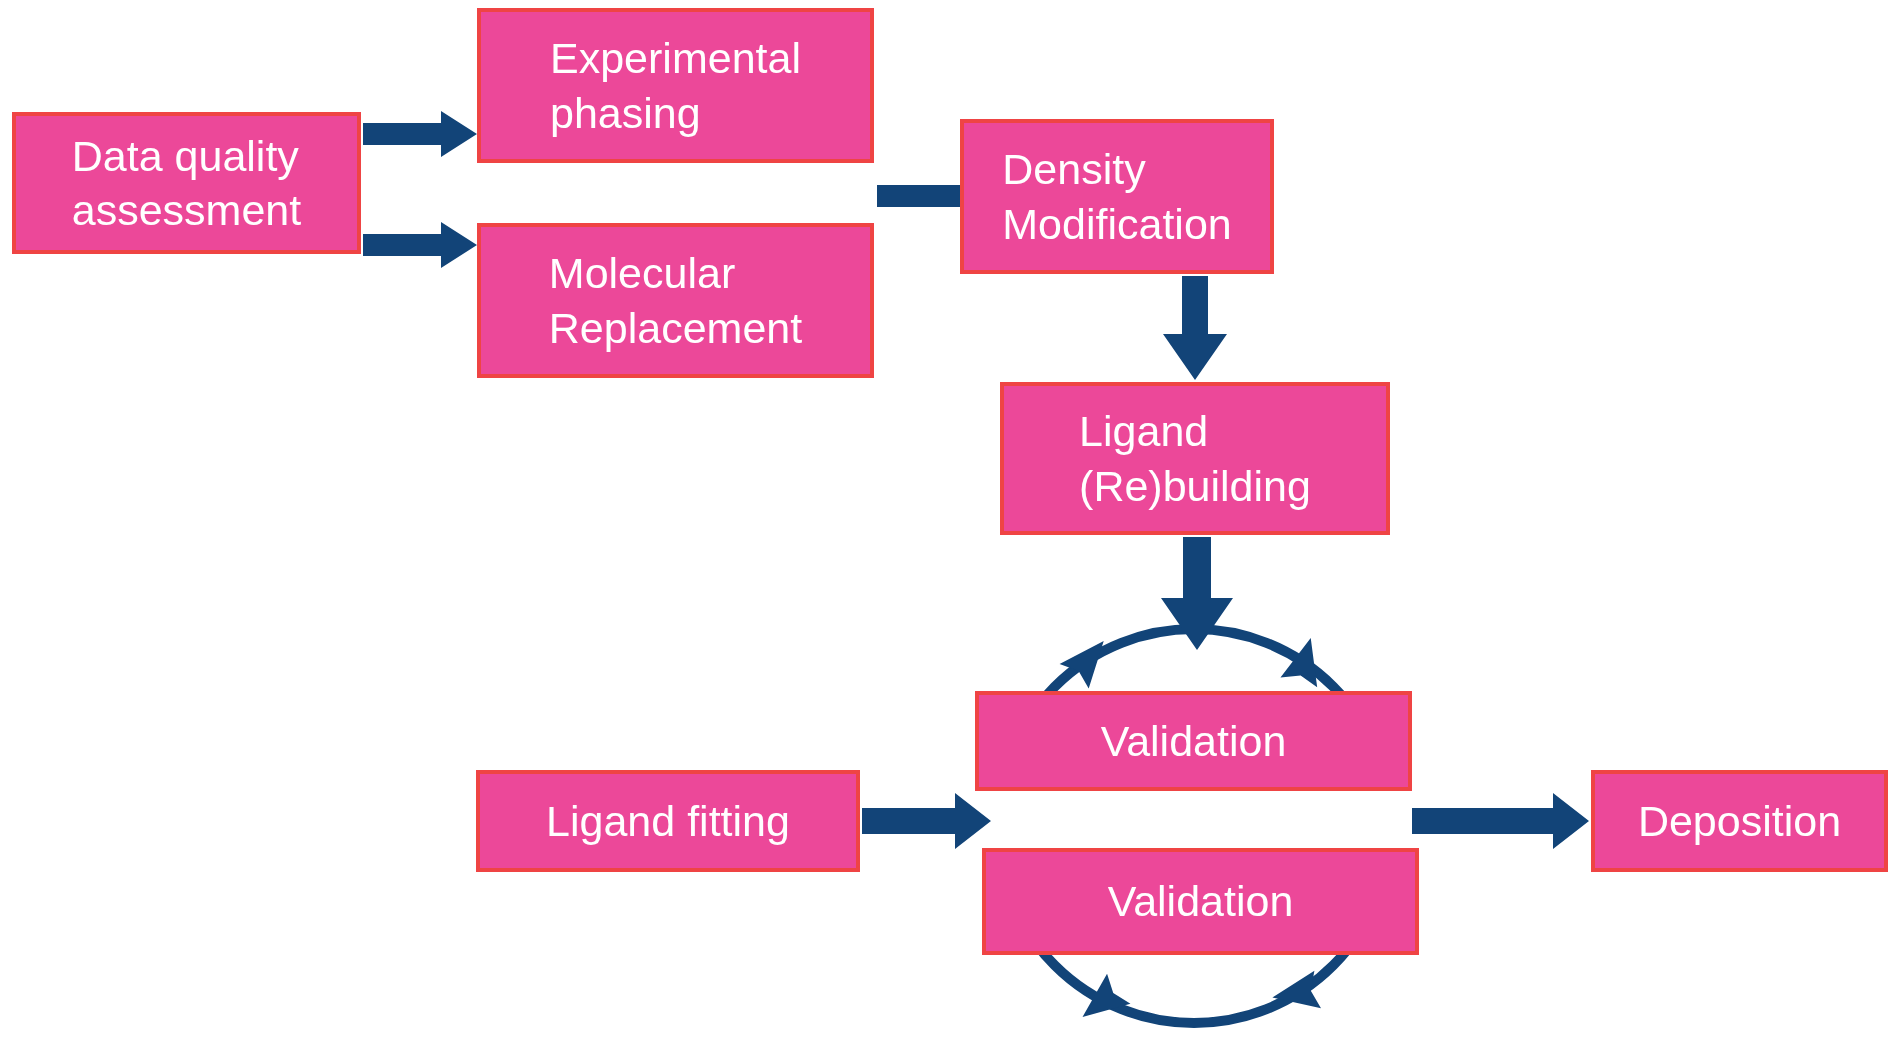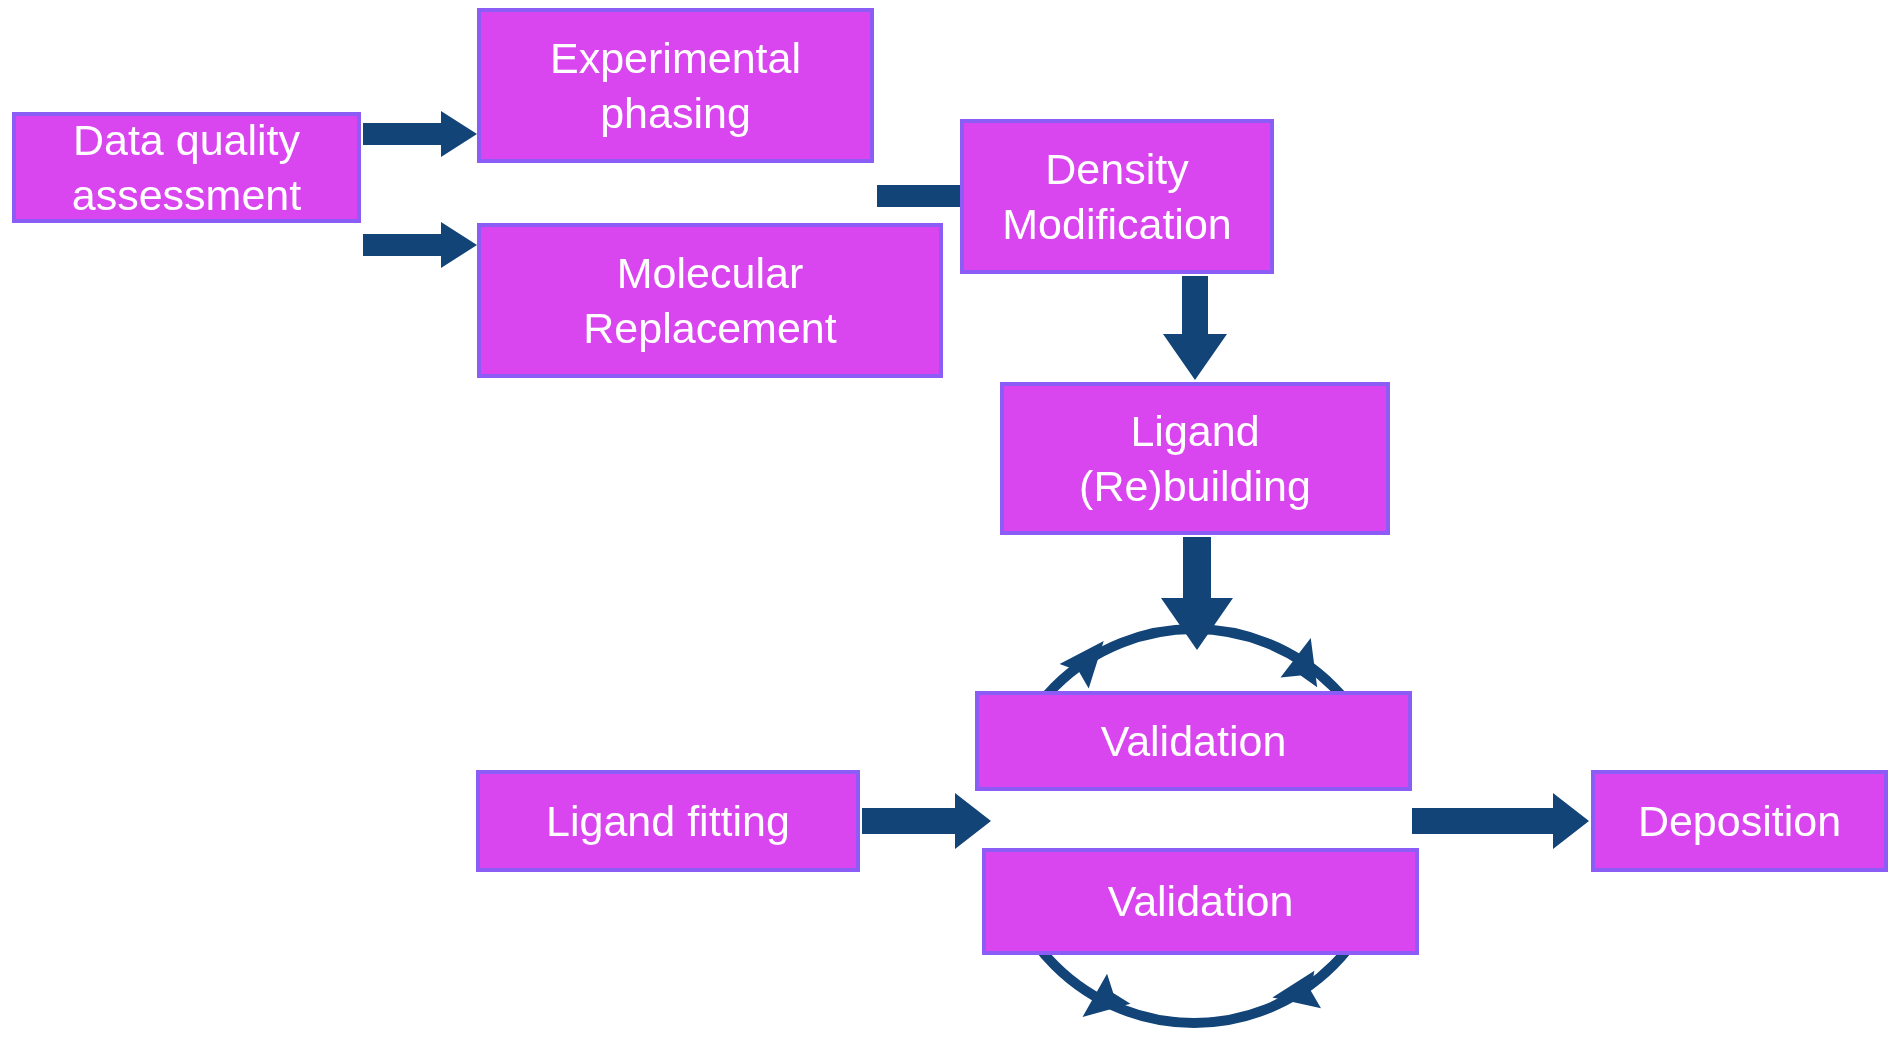--- a/index.html
+++ b/index.html
@@ -8,35 +8,35 @@
     width: 1903px;
     height: 1043px;
     background: #ffffff;
     font-family: "Liberation Sans", sans-serif;
     overflow: hidden;
   }
   #flow-svg { position: absolute; left: 0; top: 0; width: 1903px; height: 1043px; }
   .box {
     position: absolute;
     box-sizing: border-box;
-    background: #d946ef;
-    border: 4px solid #8b5cf6;
+    background: #ec4899;
+    border: 4px solid #ef4444;
     color: #ffffff;
     display: flex;
     align-items: center;
     justify-content: center;
-    text-align: center;
+    text-align: left;
     font-size: 43px;
     line-height: 1.26;
     white-space: pre-line;
   }
   
-  #n-dqa { left: 12px;  top: 112px; width: 349px; height: 111px; }
+  #n-dqa { left: 12px;  top: 112px; width: 349px; height: 142px; }
   #n-exp { left: 477px; top: 8px;   width: 397px; height: 155px; }
-  #n-mol { left: 477px; top: 223px; width: 466px; height: 155px; }
+  #n-mol { left: 477px; top: 223px; width: 397px; height: 155px; }
   #n-den { left: 960px;top: 119px; width: 314px; height: 155px; }
   #n-mod { left: 1000px;top: 382px; width: 390px; height: 153px; }
   #n-ref { left: 975px; top: 691px; width: 437px; height: 100px; }
   #n-val { left: 975px; top: 848px; width: 437px; height: 107px; margin-left: 7px; }
   #n-lig { left: 476px; top: 770px; width: 384px; height: 102px; }
   #n-dep { left: 1591px;top: 770px; width: 297px; height: 102px; }
   .arrow { fill: #124478; stroke: none; }
   .cycle-ring { fill: none; stroke: #124478; stroke-width: 10; }
   .cycle-head { fill: #124478; }
   .gap-band { fill: #ffffff; }

